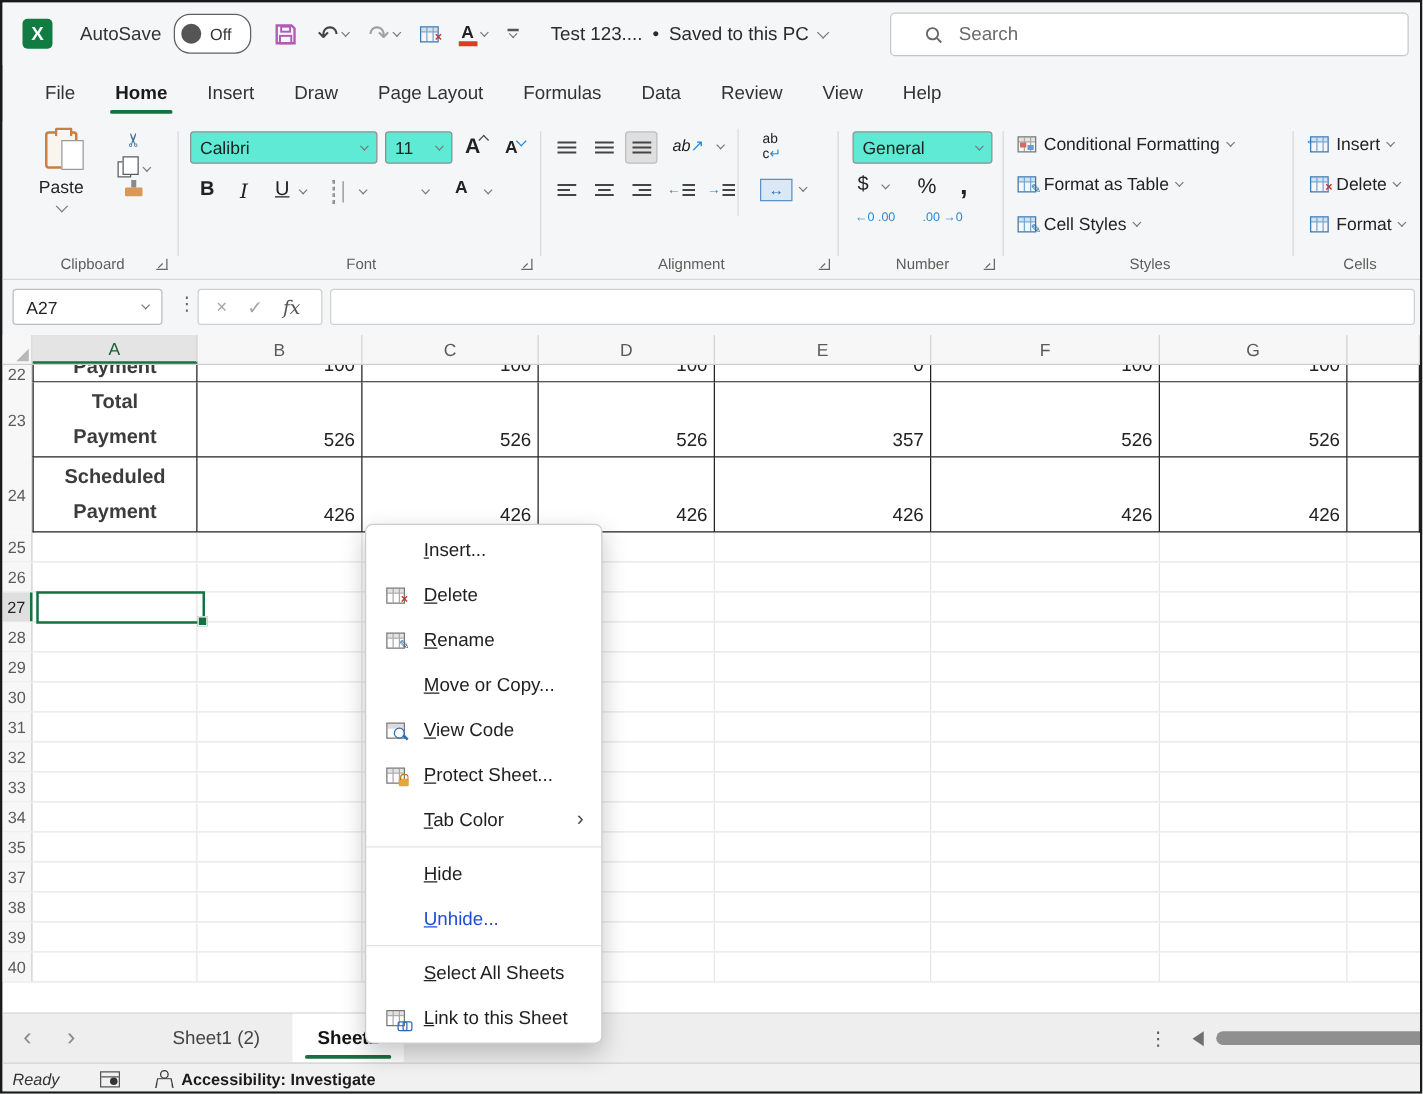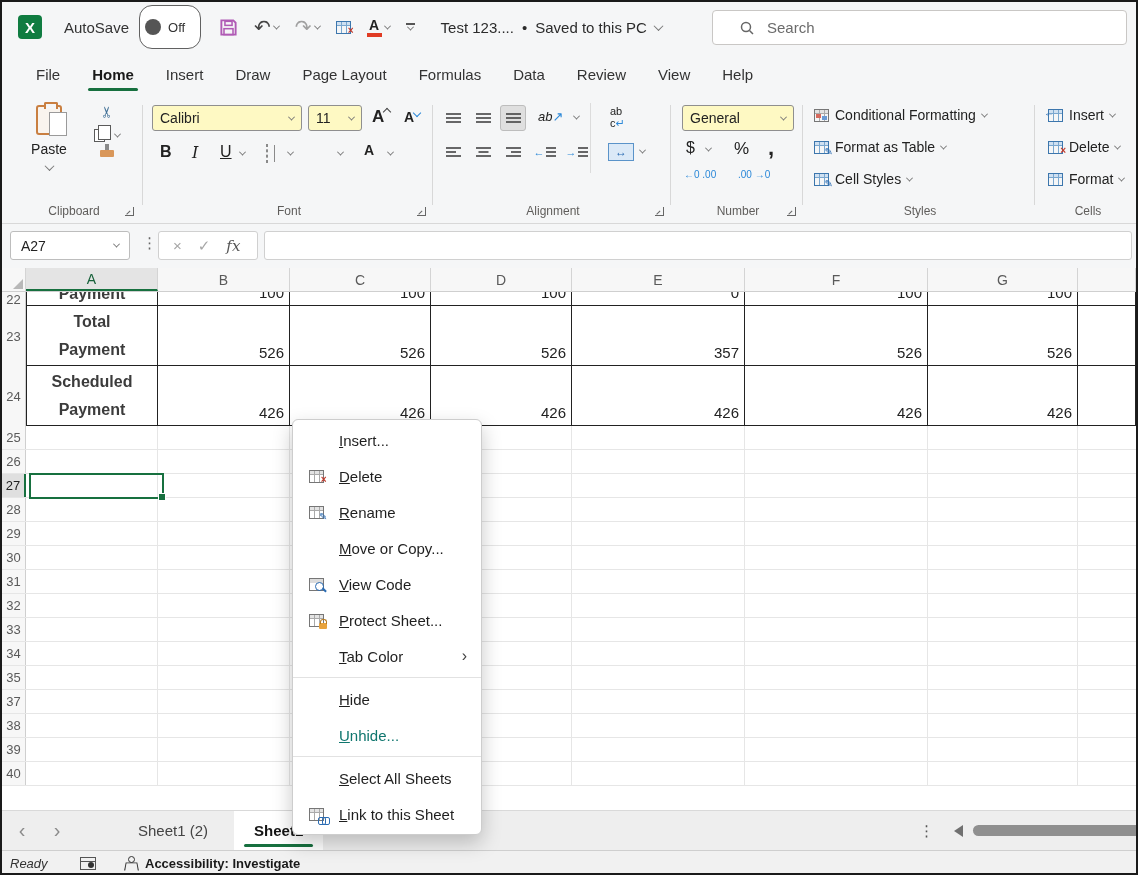--- a/index.html
+++ b/index.html
@@ -3,21 +3,21 @@
 <meta charset="utf-8">
 <style>
   * { margin:0; padding:0; box-sizing:border-box; font-family:"Liberation Sans", sans-serif; }
   html,body { background:#fff; }
   #win { position:relative; width:1138px; height:875px; background:#f5f6f7; border:2px solid #1a1a1a; overflow:hidden; }
 
   
   #titlebar { position:absolute; left:0; top:0; width:100%; height:50px; background:#f5f6f7; display:flex; align-items:center; }
   .xl-logo { width:24px; height:24px; margin-left:16px; background:#107c41; border-radius:4px; color:#fff; font-weight:bold; font-size:15px; display:flex; align-items:center; justify-content:center; }
   .autosave-lb { margin-left:22px; font-size:15px; color:#333; }
-  .toggle { margin-left:10px; width:62px; height:44px; border:1px solid #616161; border-radius:13px; display:flex; align-items:center; background:#fff; }
+  .toggle { margin-left:10px; width:62px; height:32px; border:1px solid #616161; border-radius:13px; display:flex; align-items:center; background:#fff; }
   .knob { width:16px; height:16px; border-radius:50%; background:#555; margin-left:5px; }
   .toggle-state { font-size:13px; color:#333; margin-left:7px; }
   .qat { display:flex; align-items:center; margin-left:18px; gap:16px; }
   .qat-btn { display:flex; align-items:center; gap:3px; color:#444; }
   .undo-glyph { font-size:20px; color:#444; }
   .redo-glyph { font-size:20px; color:#a0a0a0; }
   .chv { width:7px; height:7px; border-right:1.3px solid #777; border-bottom:1.3px solid #777; transform:rotate(45deg) translate(-1px,-1px); display:inline-block; }
   .chv.sm { width:5px; height:5px; }
   .fontcolor-qat { display:flex; flex-direction:column; align-items:center; line-height:1; }
   .fontcolor-qat b { font-size:14px; color:#222; }
@@ -37,21 +37,21 @@
   .rtab.active { font-weight:bold; color:#1a1a1a; }
   .rtab.active::after { content:""; position:absolute; left:12px; right:12px; bottom:2px; height:3px; background:#17703f; border-radius:2px; }
 
   
   #ribbon { position:absolute; left:0; top:95px; width:100%; height:127px; background:#f5f6f7; border-bottom:1px solid #d8d8d8; }
   .rgroup { position:absolute; top:0; height:100%; }
   .glabel { position:absolute; bottom:5px; left:0; right:0; text-align:center; font-size:12px; color:#5f5d5b; }
   .launcher { position:absolute; bottom:7px; right:4px; width:9px; height:9px; border-right:1.4px solid #666; border-bottom:1.4px solid #666; }
   .launcher::after { content:""; position:absolute; right:2px; bottom:2px; width:5px; height:1.4px; background:#666; transform:rotate(-45deg); }
   .gsep { position:absolute; top:8px; width:1px; height:100px; background:#d8d8d8; }
-  .combo { background:#fef9c3; border:1px solid #8f8f8f; border-radius:3px; height:26px; display:flex; align-items:center; font-size:14px; color:#222; padding-left:7px; position:relative; }
+  .combo { background:#5eead4; border:1px solid #8f8f8f; border-radius:3px; height:26px; display:flex; align-items:center; font-size:14px; color:#222; padding-left:7px; position:relative; }
   .combo .chv { position:absolute; right:7px; }
   .rbtn { display:flex; align-items:center; justify-content:center; color:#222; }
   .sel-btn { background:#dfdfdf; border:1px solid #bdbdbd; border-radius:3px; }
 
   
   .paste-big { position:absolute; left:10px; top:8px; width:58px; text-align:center; }
   .clip-ic { width:26px; height:30px; border:2px solid #c97f41; border-radius:3px; margin:0 auto; position:relative; background:#f9f4ee; }
   .clip-ic::before { content:""; position:absolute; left:6px; top:-5px; width:10px; height:5px; border:2px solid #c97f41; border-bottom:none; border-radius:2px 2px 0 0; background:#f5f6f7; }
   .clip-ic::after { content:""; position:absolute; right:-7px; top:5px; width:16px; height:22px; background:#fff; border:1px solid #9a9a9a; }
   .paste-lb { font-size:14px; color:#222; margin-top:6px; }
@@ -150,21 +150,21 @@
   #r23, #r24 { height:60px; }
   #selbox { position:absolute; left:27px; top:205px; width:135px; height:26px; border:2px solid #17703f; pointer-events:none; }
   #selbox::after { content:""; position:absolute; right:-4px; bottom:-4px; width:6px; height:6px; background:#17703f; border:1px solid #fff; }
 
   
   #ctxmenu { position:absolute; left:290px; top:417px; width:190px; background:#fff; border:1px solid #cdcdcd; border-radius:6px; box-shadow:0 8px 20px rgba(0,0,0,0.22); padding:2px 0; z-index:50; }
   .cmi { height:36px; display:flex; align-items:center; }
   .cm-gutter { width:46px; flex:none; display:flex; justify-content:center; }
   .cm-label { font-size:15px; color:#1f1f1f; display:block; }
   .cm-label::first-letter { text-decoration:underline; }
-  .cmi.disabled .cm-label { color:#0f766e; }
+  .cmi.disabled .cm-label { color:#1d4ed8; }
   .cm-sub { margin-left:auto; margin-right:14px; color:#444; font-size:16px; }
   .cm-sep { height:1px; background:#e2e2e2; margin:3px 0; }
   .mag { width:12px; height:12px; position:relative; }
   .mag::before { content:""; position:absolute; left:0; top:0; width:7px; height:7px; border:1.6px solid #2b6cb3; border-radius:50%; }
   .mag::after { content:""; position:absolute; left:7px; top:7px; width:5px; height:1.6px; background:#2b6cb3; transform:rotate(45deg); }
   .win-ic { width:15px; height:13px; border:1px solid #767676; background:linear-gradient(#dcdcdc 0 0) 0 0/100% 4px no-repeat; position:relative; }
   .win-ic .mag { position:absolute; right:-4px; bottom:-4px; }
   .chain { position:absolute; right:-5px; bottom:-4px; width:10px; height:7px; }
   .chain::before, .chain::after { content:""; position:absolute; top:0; width:6px; height:6px; border:1.5px solid #2b6cb3; border-radius:2px; }
   .chain::before { left:0; } .chain::after { left:4px; }

